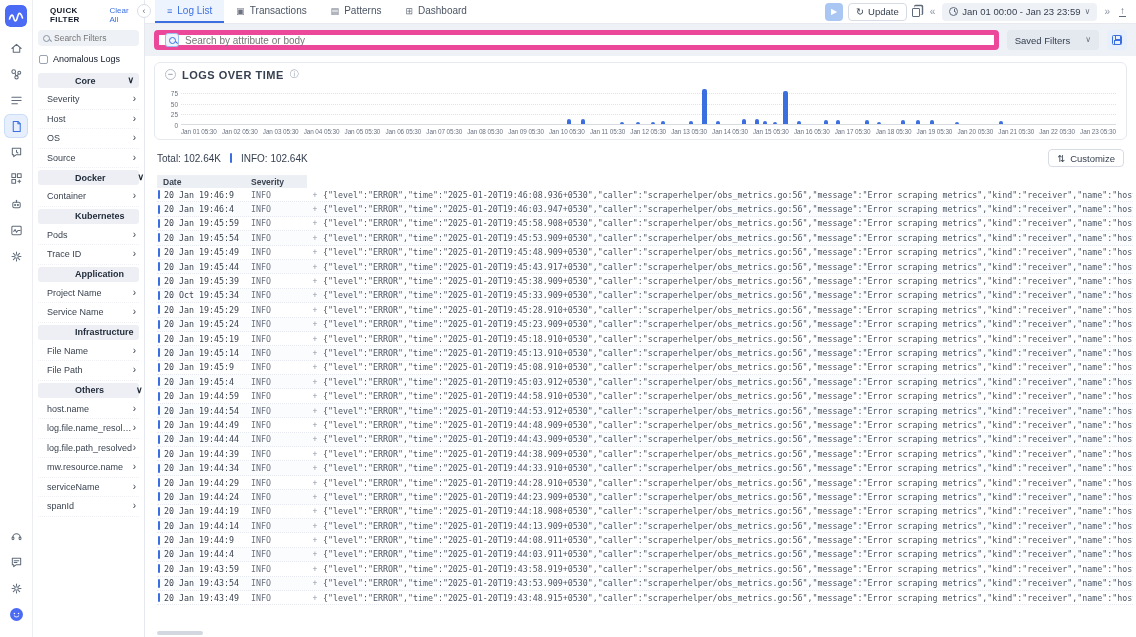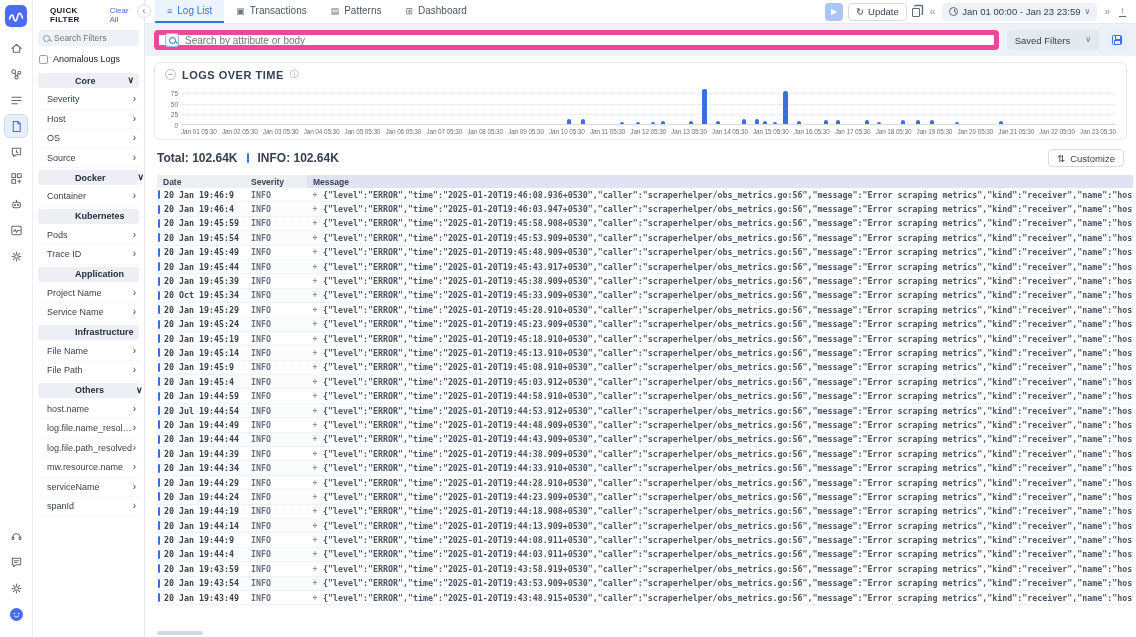--- a/index.html
+++ b/index.html
@@ -77,33 +77,33 @@
   .y-axis { width:16px; position:relative; height:38px; }
   .y-axis div { position:absolute; right:3px; font-size:6.5px; color:#6b7280; transform:translateY(-50%); }
   .plot { flex:1; position:relative; height:38px; border-bottom:1px solid #d9dde2; }
   .gridline { position:absolute; left:0; right:0; border-top:1px dotted #dfe3ea; }
   .bar { position:absolute; bottom:0; width:4px; background:#3b6fe0; border-radius:2px 2px 0 0; }
   .x-axis { display:flex; justify-content:space-between; margin:3px 0 1px 16px; }
   .x-axis span { font-size:6.4px; color:#6b7280; white-space:nowrap; letter-spacing:-.1px; }
 
   
   .summary-row { display:flex; align-items:center; padding:7px 12px 6px; }
-  .sum-text { font-size:12px; color:#374151;font-weight:bold; }
+  .sum-text { font-size:10px; color:#374151; }
   .sum-div { width:2px; height:10px; background:#3b6fe0; margin:0 9px; border-radius:1px; }
   .customize { margin-left:auto; display:flex; align-items:center; gap:5px; border:1px solid #d7dbe3; border-radius:4px; height:18px; padding:0 8px; font-size:9.5px; color:#374151; background:#fff; cursor:pointer; }
 
   
   .logtable { flex:1; margin:2px 3px 0 12px; overflow:hidden; display:flex; flex-direction:column; }
   .thead { display:flex; height:13px; flex:none; }
   .th { font-size:8.5px; font-weight:bold; color:#3a4350; display:flex; align-items:center; padding:0 6px; }
   .th-date { width:88px; background:#eceff4; }
   .th-sev { width:62px; background:#eceff4; }
   .th-msg { flex:1; background:#dfe3f3; }
   .tbody { flex:1; overflow:hidden; }
-  .row { display:flex; align-items:center; height:14.4px; border-bottom:1px dotted #e6e9f0; font-family:"DejaVu Sans Mono", monospace; font-size:8.3px; cursor:pointer;font-weight:bold; }
+  .row { display:flex; align-items:center; height:14.4px; border-bottom:1px dotted #e6e9f0; font-family:"DejaVu Sans Mono", monospace; font-size:8.3px; cursor:pointer; }
   .row:nth-child(even) { background:#fbfcfe; }
   .sev-bar { width:2px; height:9px; background:#3b6fe0; border-radius:1px; margin:0 4px 0 1px; flex:none; }
   .c-date { width:81px; color:#3a4350; flex:none; white-space:nowrap; }
   .c-sev { width:62px; color:#6b7280; flex:none; padding-left:6px; }
   .c-plus { width:16px; color:#8a93a3; flex:none; text-align:center; font-family:"Liberation Sans",sans-serif; }
   .c-msg { flex:1; color:#4b5563; white-space:nowrap; overflow:hidden; min-width:0; }
   .hscroll { height:4px; margin:1px 3px 2px 12px; position:relative; flex:none; }
   .hscroll .thumb { position:absolute; left:0; top:0; width:46px; height:4px; border-radius:2px; background:#d3d8e0; }
 </style>
 </head>
@@ -448,21 +448,20 @@
       <div class="customize">
         <span>⇅</span>
         <span>Customize</span>
       </div>
     </div>
 
     <div class="logtable">
       <div class="thead">
         <div class="th th-date">Date</div>
         <div class="th th-sev">Severity</div>
-        <div class="th th-msg">Message</div>
       </div>
       <div class="tbody" id="tbody">
           <div class="row">
             <span class="sev-bar"></span>
             <span class="c-date">20 Jan 19:46:9</span>
             <span class="c-sev">INFO</span>
             <span class="c-plus">+</span>
             <span class="c-msg">{"level":"ERROR","time":"2025-01-20T19:46:08.936+0530","caller":"scraperhelper/obs_metrics.go:56","message":"Error scraping metrics","kind":"receiver","name":"hostmetrics","data_type":"metrics","scraper</span>
           </div>
           <div class="row">
@@ -558,21 +557,21 @@
           </div>
           <div class="row">
             <span class="sev-bar"></span>
             <span class="c-date">20 Jan 19:44:59</span>
             <span class="c-sev">INFO</span>
             <span class="c-plus">+</span>
             <span class="c-msg">{"level":"ERROR","time":"2025-01-20T19:44:58.910+0530","caller":"scraperhelper/obs_metrics.go:56","message":"Error scraping metrics","kind":"receiver","name":"hostmetrics","data_type":"metrics","scraper</span>
           </div>
           <div class="row">
             <span class="sev-bar"></span>
-            <span class="c-date">20 Jul 19:44:54</span>
+            <span class="c-date">20 Jan 19:44:54</span>
             <span class="c-sev">INFO</span>
             <span class="c-plus">+</span>
             <span class="c-msg">{"level":"ERROR","time":"2025-01-20T19:44:53.912+0530","caller":"scraperhelper/obs_metrics.go:56","message":"Error scraping metrics","kind":"receiver","name":"hostmetrics","data_type":"metrics","scraper</span>
           </div>
           <div class="row">
             <span class="sev-bar"></span>
             <span class="c-date">20 Jan 19:44:49</span>
             <span class="c-sev">INFO</span>
             <span class="c-plus">+</span>
             <span class="c-msg">{"level":"ERROR","time":"2025-01-20T19:44:48.909+0530","caller":"scraperhelper/obs_metrics.go:56","message":"Error scraping metrics","kind":"receiver","name":"hostmetrics","data_type":"metrics","scraper</span>

